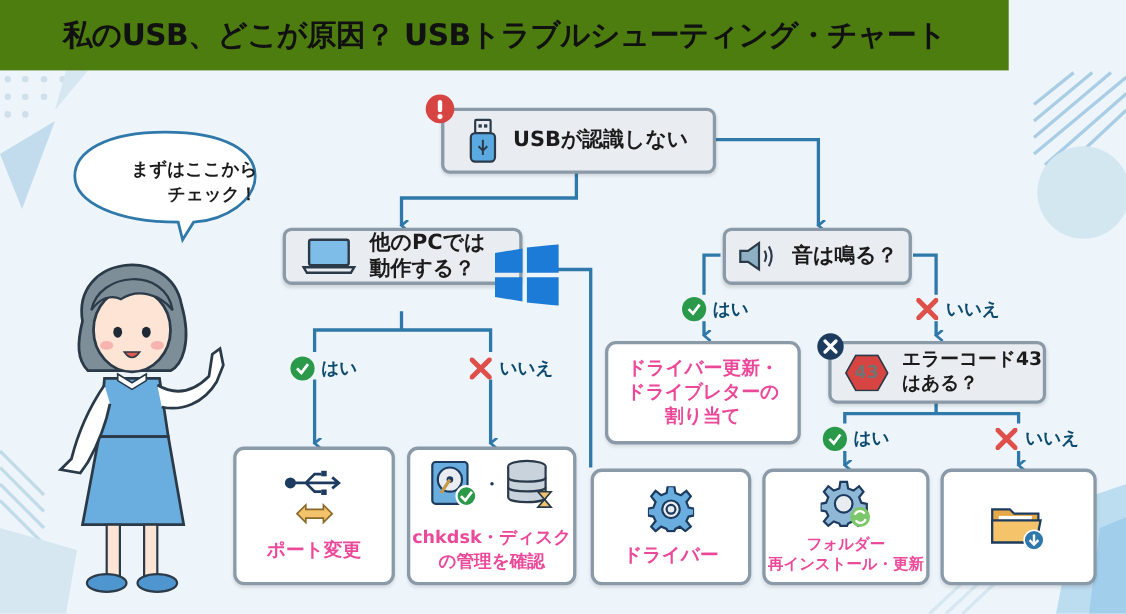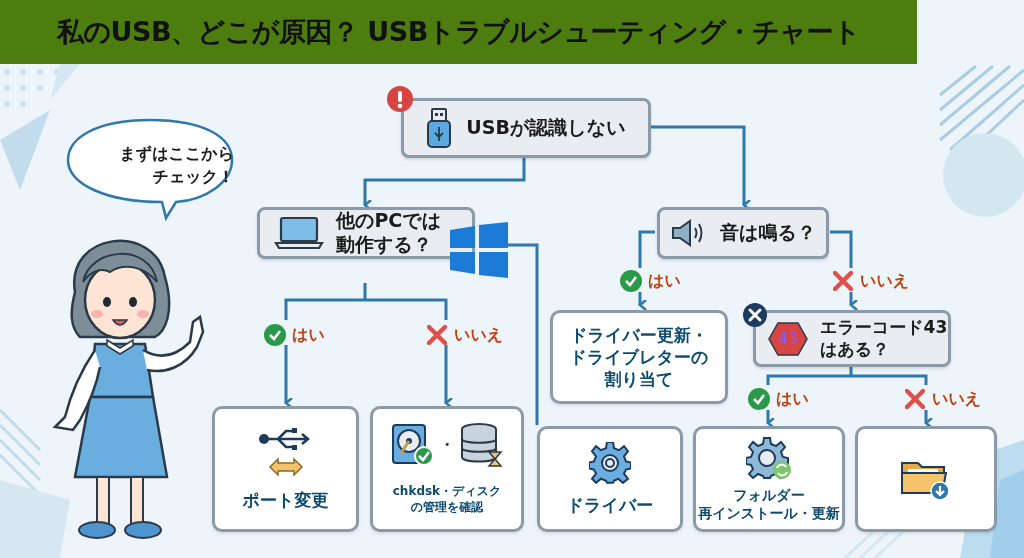--- a/index.html
+++ b/index.html
@@ -3,23 +3,23 @@
 <meta charset="utf-8">
 <style>
   * { box-sizing: border-box; margin: 0; padding: 0; }
   body { width: 1024px; height: 558px; overflow: hidden; background: #eef5fa; font-family: "DejaVu Sans", "Liberation Sans", sans-serif; position: relative; }
   .header { position: absolute; left: 0; top: 0; width: 917px; height: 64px; background: #4d7c0f; display: flex; align-items: center; justify-content: center; }
   .header h1 { font-size: 27px; font-weight: bold; color: #111; letter-spacing: -0.5px; }
   .deco { position: absolute; pointer-events: none; }
   .node { position: absolute; background: #e9edf1; border: 3px solid #8a9aa8; border-radius: 8px; display: flex; align-items: center; justify-content: center; box-shadow: 0 2px 3px rgba(0,0,0,0.12); }
   .node .txt { font-size: 19px; font-weight: bold; color: #1b1b1b; line-height: 1.25; }
   .res { position: absolute; background: #fff; border: 3px solid #8a9aa8; border-radius: 10px; display: flex; flex-direction: column; align-items: center; justify-content: center; box-shadow: 0 2px 3px rgba(0,0,0,0.1); }
-  .res .txt { font-size: 17px; font-weight: bold; color: #0c4a6e; text-align: center; line-height: 1.3; }
+  .res .txt { font-size: 17px; font-weight: bold; color: #ec4899; text-align: center; line-height: 1.3; }
   .res .txt.sm { font-size: 14px; }
-  .lbl { position: absolute; display: flex; align-items: center; gap: 6px; font-size: 16px; font-weight: bold; color: #c2410c; }
+  .lbl { position: absolute; display: flex; align-items: center; gap: 6px; font-size: 16px; font-weight: bold; color: #0c4a6e; }
   .yes-ic { width: 22px; height: 22px; border-radius: 50%; background: #2a9a4a; display: flex; align-items: center; justify-content: center; }
   .no-ic { width: 22px; height: 22px; display: flex; align-items: center; justify-content: center; }
   svg.lines { position: absolute; left: 0; top: 0; }
   .bubble { position: absolute; left: 66px; top: 118px; width: 168px; height: 88px; }
   .bubble .txt { position: absolute; left: 0; top: 24px; width: 168px; text-align: right; font-size: 16px; font-weight: bold; color: #1b1b1b; line-height: 1.45; }
 </style>
 </head>
 <body>
 
 <svg class="deco" width="1024" height="558" style="left:0;top:0;">
@@ -156,21 +156,21 @@
     <path d="M25,10 Q28,15 25,20 M29,6 Q34,15 29,24" fill="none" stroke="#2b3a48" stroke-width="2"></path>
   </svg>
   <span class="txt">音は鳴る？</span>
 </div>
 
 <div class="node" style="left:753px;top:310px;width:198px;height:57px;justify-content:flex-start;padding-left:12px;">
   <div style="position:relative;width:40px;height:34px;margin-right:12px;">
     <svg width="40" height="34" viewBox="0 0 40 34" style="position:absolute;left:0;top:0;">
         <polygon points="10,1 30,1 39,17 30,33 10,33 1,17" fill="#d64541" stroke="#2b3a48" stroke-width="1.5"></polygon>
       </svg>
-    <span style="position:absolute;left:0;top:7px;width:40px;text-align:center;color:#8b5cf6;font-weight:normal;font-size:16px;">43</span>
+    <span style="position:absolute;left:0;top:7px;width:40px;text-align:center;color:#737373;font-weight:bold;font-size:16px;">43</span>
   </div>
   <div class="txt" style="font-size:17px;">
     <div>エラーコード43</div>
     <div>はある？</div>
   </div>
 </div>
 <svg width="26" height="26" viewBox="0 0 26 26" style="position:absolute;left:742px;top:302px;">
   <circle cx="13" cy="13" r="12" fill="#1d3b5e"></circle>
   <path d="M8,8 L18,18 M18,8 L8,18" stroke="#fff" stroke-width="3" stroke-linecap="round"></path>
 </svg>
@@ -254,21 +254,21 @@
       <path d="M28,33 L32,37 L38,29" fill="none" stroke="#fff" stroke-width="2.5"></path>
     </svg>
     <span style="font-weight:bold;color:#1d3b5e;">・</span>
     <svg width="44" height="46" viewBox="0 0 44 46">
       <ellipse cx="20" cy="7" rx="17" ry="5" fill="#c8d3dc" stroke="#2b3a48" stroke-width="2"></ellipse>
       <path d="M3,7 V35 C3,41 37,41 37,35 V7" fill="#c8d3dc" stroke="#2b3a48" stroke-width="2"></path>
       <path d="M3,17 C3,22 37,22 37,17 M3,26 C3,31 37,31 37,26" fill="none" stroke="#2b3a48" stroke-width="2"></path>
       <path d="M30,30 H42 L36,37 L42,44 H30 L36,37 Z" fill="#f2c36b" stroke="#2b3a48" stroke-width="1.5"></path>
     </svg>
   </div>
-  <div class="txt" style="margin-top:16px;font-size:12px;">
+  <div class="txt" style="margin-top:16px;font-size:16px;">
     <div>chkdsk・ディスク</div>
     <div>の管理を確認</div>
   </div>
 </div>
 
 <div class="res" style="left:537px;top:426px;width:146px;height:106px;">
   <svg width="42" height="42" viewBox="0 0 42 42">
     <path d="M18,2 H24 L25,8 L30,10 L35,6 L39,11 L35,16 L37,21 L42,22 V28 L37,29 L35,33 L39,38 L34,42 L29,38 L25,40 L24,42 H18 L17,40 L12,38 L7,42 L3,38 L7,33 L5,29 L0,28 V22 L5,21 L7,16 L3,11 L7,6 L12,10 L17,8 Z" transform="translate(0,-2) scale(1,1.02)" fill="#6aaee0" stroke="#1d3b5e" stroke-width="2"></path>
     <circle cx="21" cy="21" r="8" fill="#e9edf1" stroke="#1d3b5e" stroke-width="2"></circle>
     <circle cx="21" cy="21" r="4" fill="none" stroke="#1d3b5e" stroke-width="2"></circle>

